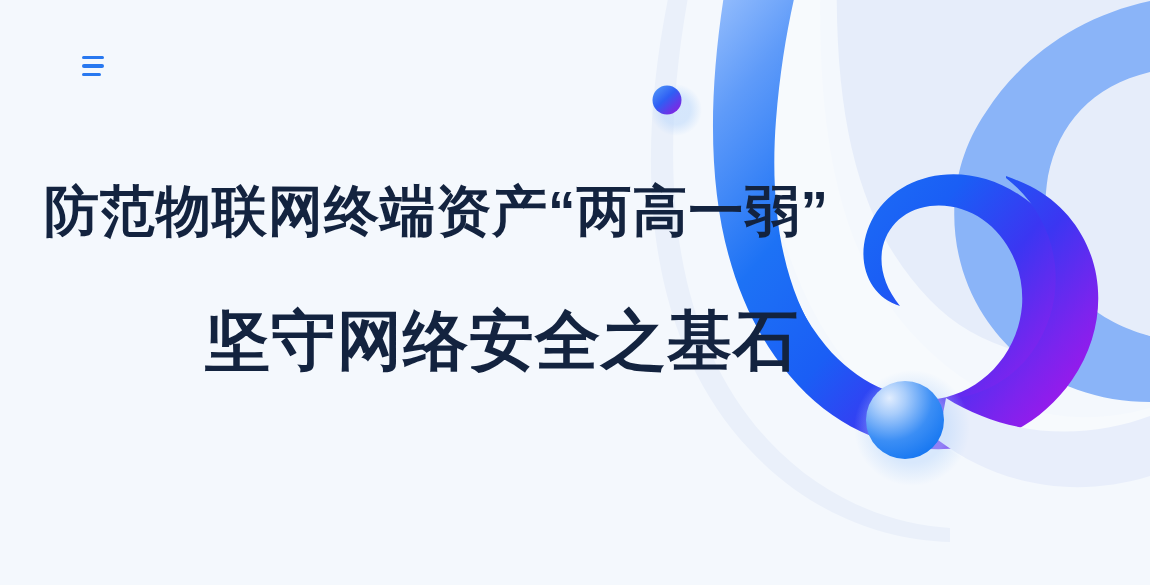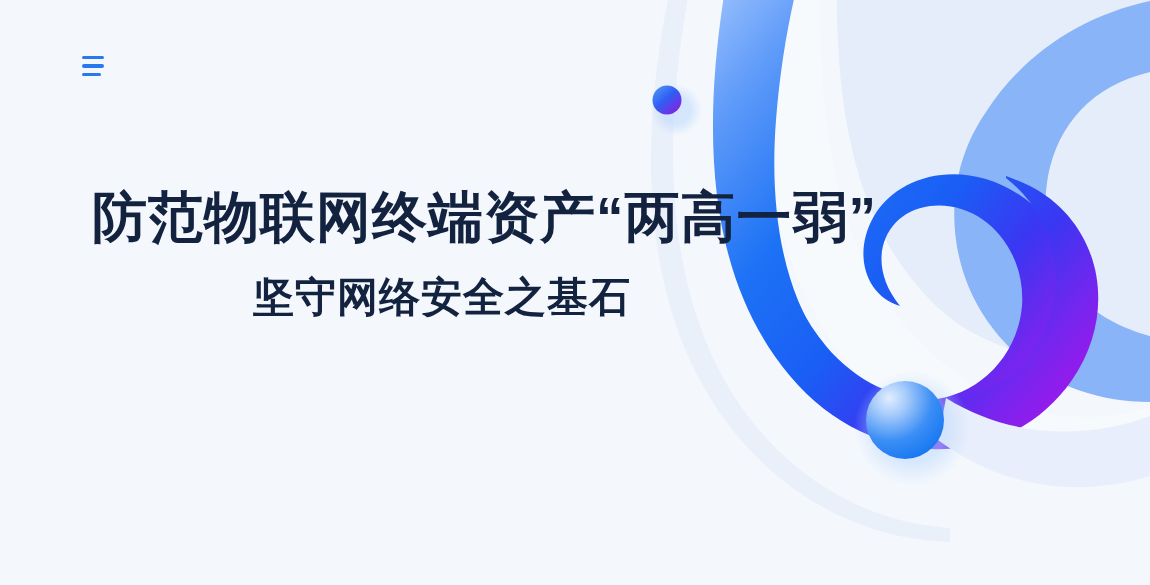--- a/index.html
+++ b/index.html
@@ -55,41 +55,40 @@
     background: #2878f0;
   }
   #menu-button .bar.b1 { width: 22px; }
   #menu-button .bar.b2 { width: 22px; }
   #menu-button .bar.b3 { width: 19px; }
 
   
   #title-block {
     position: absolute;
     left: 0;
-    top: 190px;
+    top: 184px;
     width: 880px;
-    padding-left: 48px;
   }
   .title-line {
     color: #13233f;
     font-weight: 700;
     font-size: 54px;
     line-height: 1.0;
     letter-spacing: 1px;
     white-space: nowrap;
     font-family: "Liberation Sans", "DejaVu Sans", sans-serif;
   }
   #title-line-1 {
     margin-left: 44px;
     font-size: 55px;
   }
   #title-line-2 {
     margin-left: 205px;
-    margin-top: 32px;
-    font-size: 41px;
+    margin-top: 69px;
+    font-size: 65px;
   }
 </style>
 </head>
 <body>
 
 <div id="slide">
 
   <svg id="decor" viewBox="0 0 1150 585" width="1150" height="585" xmlns="http://www.w3.org/2000/svg" aria-hidden="true">
     <defs>
       <linearGradient id="gradMainArc" x1="0.12" y1="0" x2="0.95" y2="0.95">

